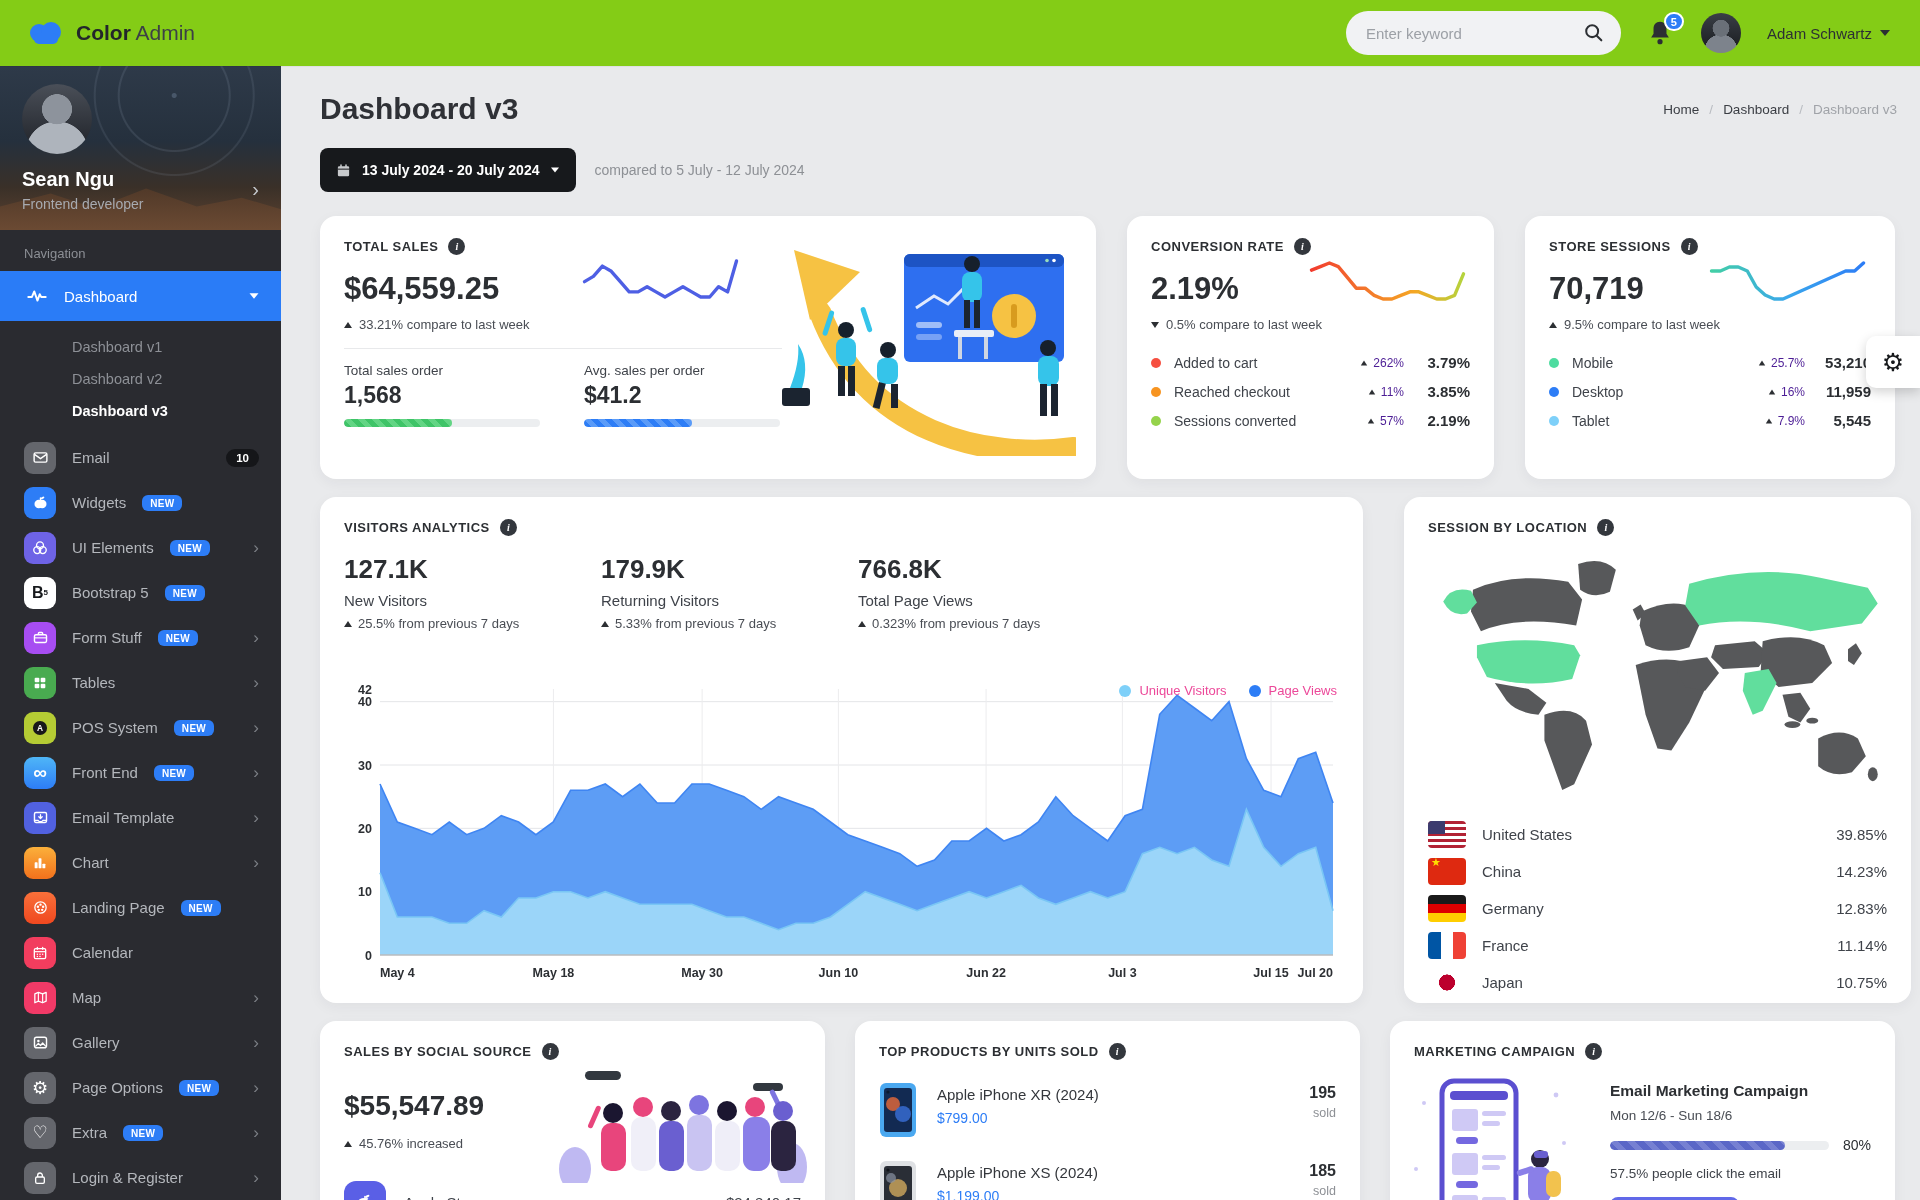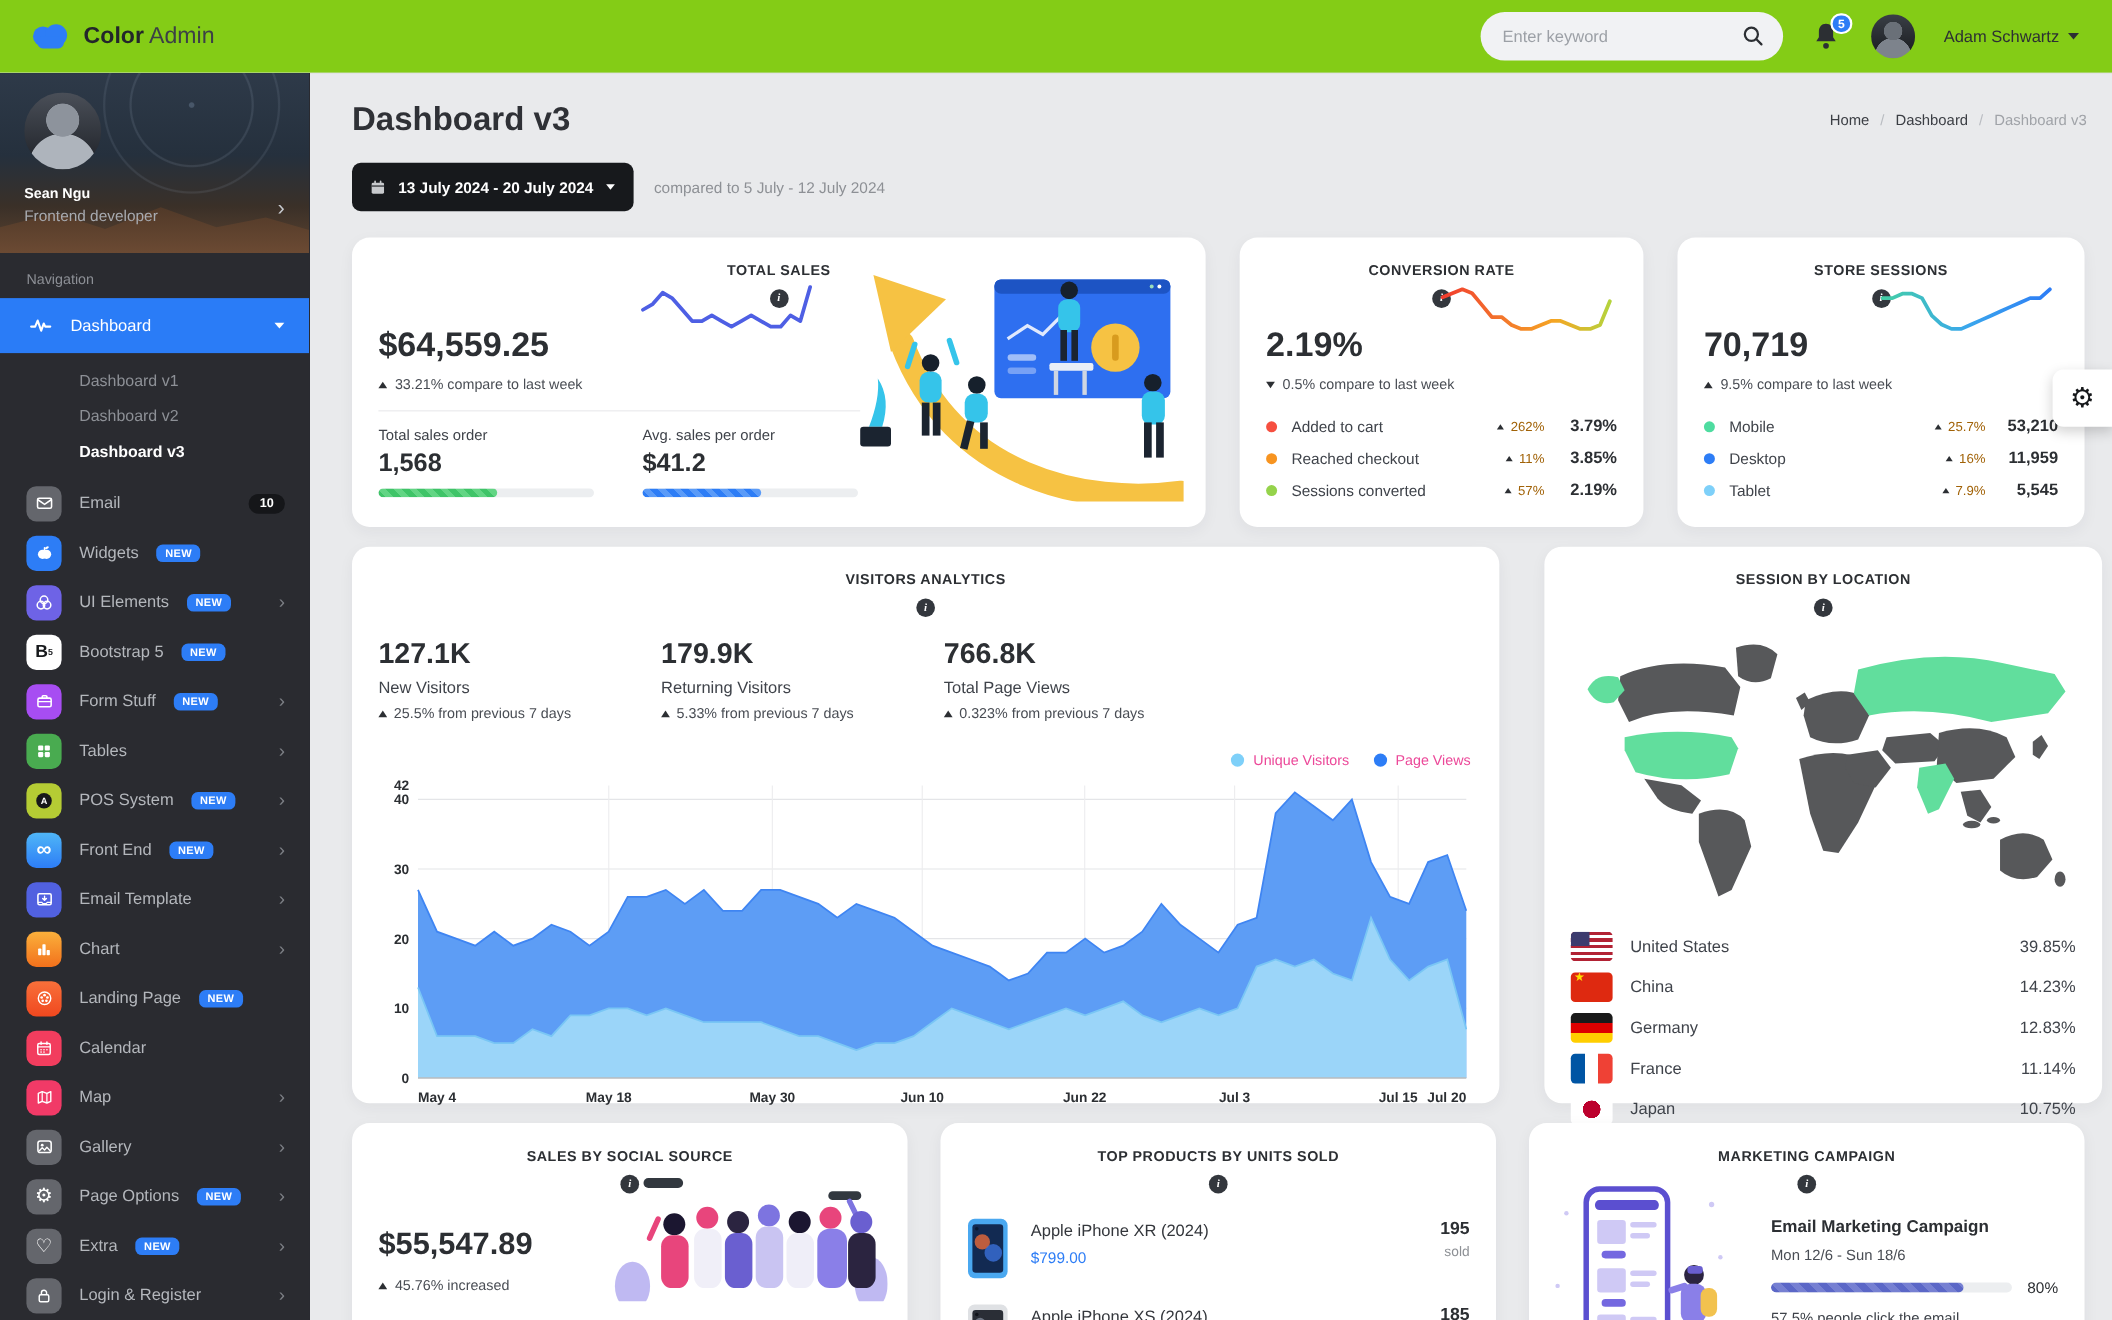--- a/index.html
+++ b/index.html
@@ -37,21 +37,21 @@
       radial-gradient(circle at 62% 18%, rgba(120,140,165,.38) 0 2px, transparent 3px),
       radial-gradient(circle at 62% 18%, transparent 0 54px, rgba(160,175,195,.14) 55px 56px, transparent 57px 78px, rgba(160,175,195,.12) 79px 80px, transparent 81px),
       linear-gradient(180deg, #2e3a49 0%, #25303d 46%, #3a3028 74%, #5d4330 100%); }
   .profile::after { content:""; position:absolute; left:0; right:0; bottom:0; height:52px;
     background:linear-gradient(180deg,#4a3526,#6b4a33);
     clip-path:polygon(0 55%, 18% 30%, 34% 58%, 52% 20%, 70% 55%, 86% 38%, 100% 60%, 100% 100%, 0 100%); }
   .profile-avatar { width:70px; height:70px; border-radius:50%; position:relative; z-index:2; overflow:hidden;
     background:radial-gradient(circle at 50% 36%, #8d939c 0 26%, transparent 27%),
                radial-gradient(circle at 50% 98%, #aeb4bc 0 40%, transparent 41%),
                linear-gradient(180deg,#4a4f58,#1d2026); }
-  .profile-name { position:relative; z-index:2; margin-top:14px; color:#fff; font-size:13px; font-weight:600; }
+  .profile-name { position:relative; z-index:2; margin-top:14px; color:#fff; font-size:20px; font-weight:600; }
   .profile-role { position:relative; z-index:2; margin-top:5px; color:#a7aab0; font-size:14px; }
   .profile-chev { position:absolute; right:22px; top:112px; z-index:2; color:#c6c9ce; font-size:20px; }
 
   .nav-section { padding:16px 24px 10px; color:#8c8f95; font-size:13px; }
   .nav-active { height:50px; background:#2a7cf7; display:flex; align-items:center; gap:16px;
     padding:0 22px 0 26px; cursor:pointer; }
   .nav-active .lbl { color:#fff; font-size:15px; font-weight:500; flex:1; }
   .nav-active .caret-down { border-top-color:#fff; transform:scale(.9); }
   .subnav { padding:10px 0 8px; }
   .subnav-item { padding:8px 0 8px 72px; font-size:14.5px; color:#8d9096; cursor:pointer; }
@@ -77,21 +77,21 @@
   .breadcrumb .sep { color:#b9bcc1; }
   .breadcrumb .bc.current { color:#a0a3a8; cursor:default; }
 
   .date-row { margin-top:22px; margin-bottom:24px; display:flex; align-items:center; gap:18px; }
   .date-chip { background:#17191c; color:#fff; border-radius:8px; height:44px;
     display:flex; align-items:center; gap:11px; padding:0 16px; font-size:14px; font-weight:600; cursor:pointer; }
   .date-chip .caret-down { border-top-color:#fff; transform:scale(.8); }
   .compare-note { color:#8d9095; font-size:14px; }
 
   .card { background:#fff; border-radius:16px; box-shadow:0 4px 14px rgba(40,45,60,.05); position:relative; }
-  .card-head { display:flex; align-items:center; gap:10px;flex-direction:column; }
+  .card-head { display:flex; align-items:center; gap:10px; }
   .card-title { font-size:13px; font-weight:700; letter-spacing:.5px; color:#2c2f33; }
   .info-dot { width:17px; height:17px; border-radius:50%; background:#33373d; color:#fff;
     font-size:10px; font-weight:700; display:flex; align-items:center; justify-content:center;
     font-family:"Liberation Serif","DejaVu Serif",serif; font-style:italic; cursor:pointer; }
 
   .row1 { display:grid; grid-template-columns:776px 367px 370px; column-gap:31px; }
   .row1 .card { height:263px; padding:22px 24px; }
   .big-num { font-size:31px; font-weight:700; color:#2c2f33; margin-top:16px; }
   .delta-line { margin-top:10px; font-size:13px; color:#494d54; display:flex; align-items:center; gap:7px; }
   .tri-up { width:0; height:0; border-left:4.5px solid transparent; border-right:4.5px solid transparent;
@@ -110,21 +110,21 @@
   .ts-col-val { font-size:23px; font-weight:700; margin-top:4px; }
   .bar { height:8px; border-radius:4px; background:#eceef0; margin-top:10px; overflow:hidden; }
   .bar > i { display:block; height:100%; border-radius:4px; }
   .bar-green > i { background:repeating-linear-gradient(45deg,#3fc468 0 5px,#62d584 5px 10px); }
   .bar-blue  > i { background:repeating-linear-gradient(45deg,#2d7df6 0 5px,#5a9bf8 5px 10px); }
   .ts-illus { position:absolute; right:20px; top:22px; }
 
   .mini-rows { margin-top:16px; }
   .mini-row { display:flex; align-items:center; height:29px; font-size:14px; color:#3f434a; }
   .dot { width:10px; height:10px; border-radius:50%; margin-right:13px; flex:0 0 auto; }
-  .mini-delta { margin-left:auto; font-size:12px; color:#a16207; display:flex; align-items:center; gap:5px; }
+  .mini-delta { margin-left:auto; font-size:12px; color:#4c1d95; display:flex; align-items:center; gap:5px; }
   .mini-delta .tri-up { transform:scale(.8); }
   .mini-val { width:66px; text-align:right; font-size:15px; font-weight:700; color:#2c2f33; }
 
   .row2 { display:grid; grid-template-columns:1043px 507px; column-gap:41px; margin-top:18px; }
   .row2 .card { height:506px; padding:22px 24px; }
   .va-stats { display:flex; margin-top:18px; }
   .va-stat { width:257px; }
   .va-val { font-size:26px; font-weight:700; }
   .va-lbl { font-size:15px; color:#3f434a; margin-top:7px; }
   .va-delta { font-size:13px; color:#494d54; margin-top:7px; display:flex; align-items:center; gap:6px; }

